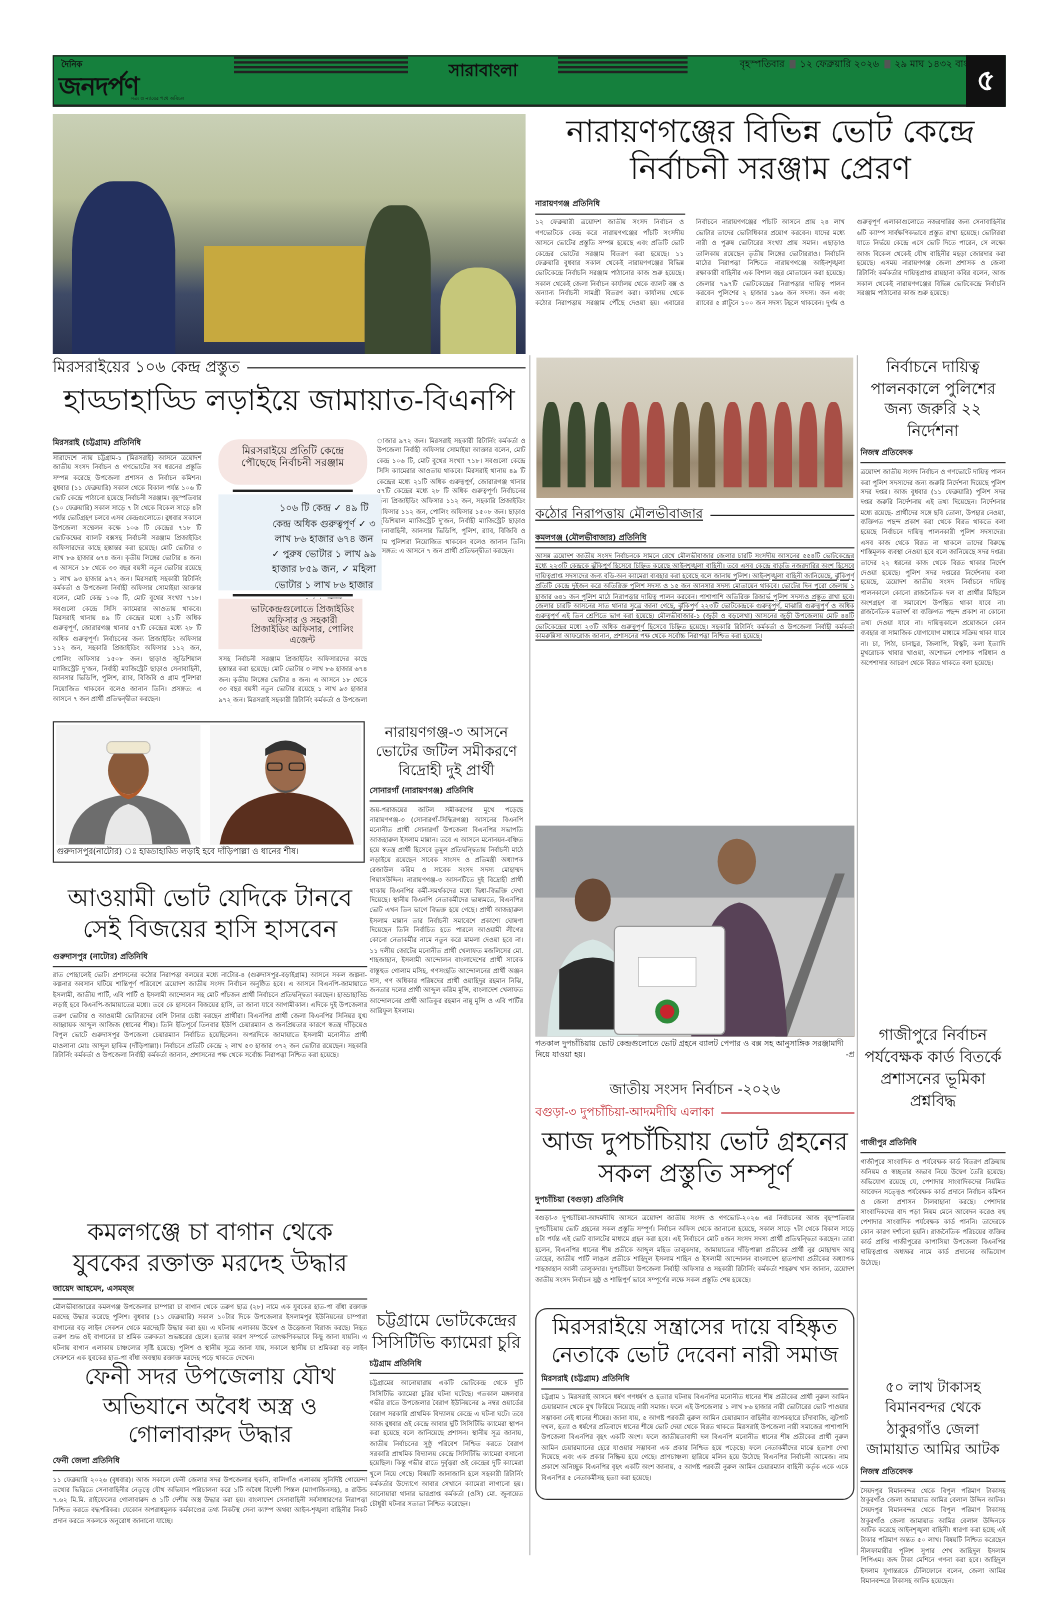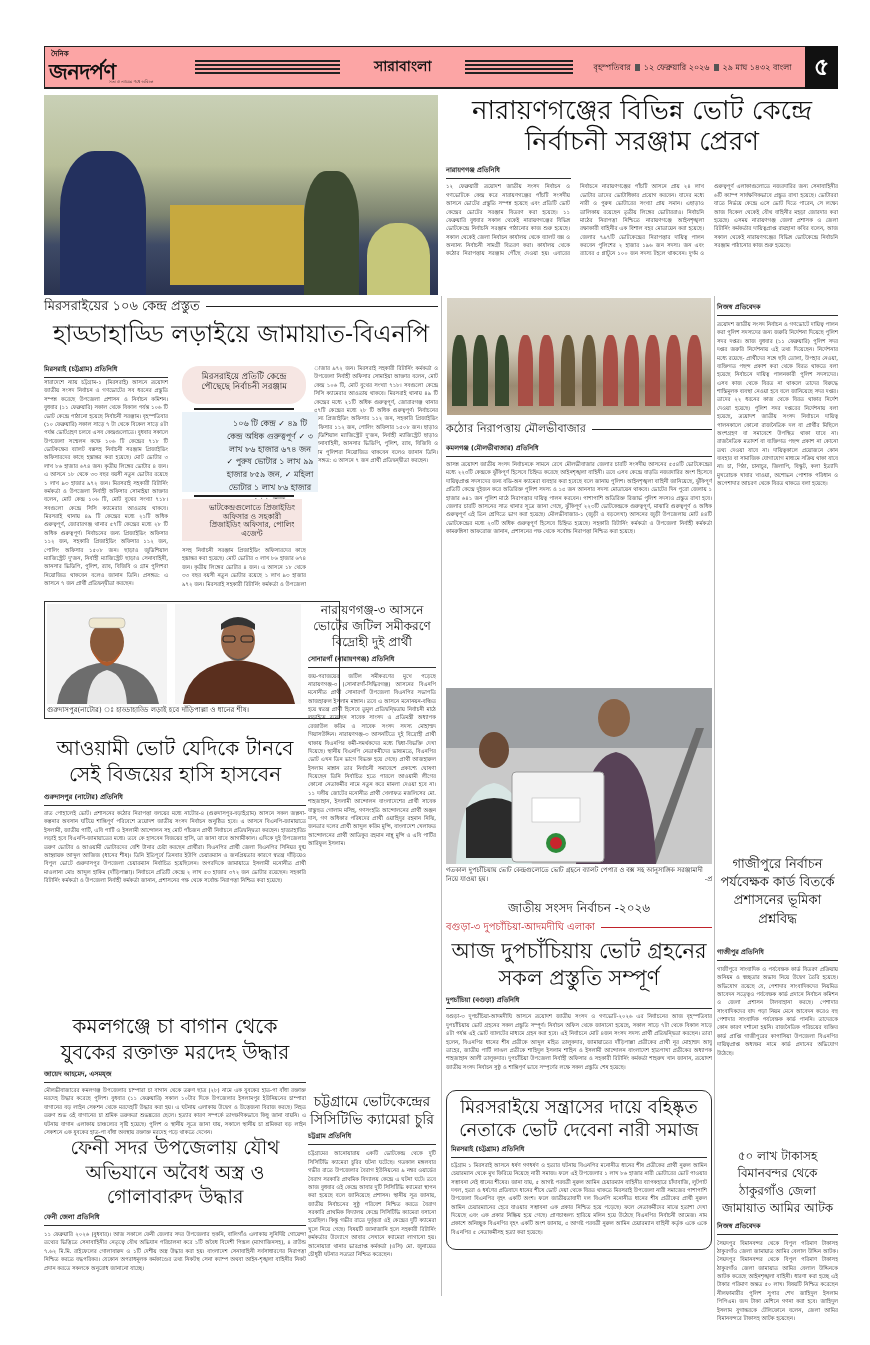--- a/index.html
+++ b/index.html
@@ -1,28 +1,28 @@
 <!DOCTYPE html>
 <html><head>
 <meta charset="utf-8">
 <style>
   * { box-sizing: border-box; margin: 0; padding: 0; }
   html, body { width: 870px; height: 1345px; background: #fff; overflow: hidden; }
   body { font-family: "DejaVu Sans", sans-serif; color: #111; position: relative; }
 
   
-  .masthead { position: absolute; left: 44px; top: 46px; width: 794px; height: 43px; border: 1.5px solid #222; border-bottom: 2px solid #222; display: flex; align-items: center; background: #fca5a5; }
+  .masthead { position: absolute; left: 44px; top: 46px; width: 794px; height: 43px; border: 1.5px solid #222; border-bottom: 2px solid #222; display: flex; align-items: flex-start; background: #15803d; }
   .logo { position: relative; width: 150px; height: 40px; padding-left: 6px; }
   .logo .daily { position: absolute; left: 6px; top: 1px; font-size: 7px; font-weight: bold; }
   .logo .name { position: absolute; left: 4px; top: 9px; font-size: 21px; font-weight: 900; letter-spacing: -0.5px; font-family: "DejaVu Serif", serif; }
   .logo .tagline { position: absolute; left: 64px; top: 32px; font-size: 4px; }
   .rules { height: 14px; flex: 0 0 auto; display: flex; flex-direction: column; justify-content: space-between; }
   .rules span { display: block; height: 1.5px; background: #222; }
   .section-name { font-size: 14px; font-weight: bold; margin: 0 34px; font-family: "DejaVu Serif", serif; }
-  .dateline { font-size: 8px; margin-left: 20px; display: flex; align-items: center; gap: 4px; }
+  .dateline { font-size: 8px; margin-left: 43px; display: flex; align-items: center; gap: 4px; }
   .dateline .sep { display: inline-block; width: 5px; height: 7px; background: #555; }
   .page-no { position: absolute; right: -1px; top: -1px; width: 33px; height: 43px; background: #111; color: #fff; font-size: 24px; font-weight: bold; display: flex; align-items: center; justify-content: center; font-family: "DejaVu Serif", serif; }
 
   
   .abs { position: absolute; }
   .photo { position: absolute; overflow: hidden; }
   .hl { font-family: "DejaVu Serif", serif; text-align: center; line-height: 1.15; color: #111; font-weight: normal; }
   .byline { font-size: 6.5px; font-weight: bold; border-bottom: 1px solid #333; padding-bottom: 2px; }
   .body-text { font-size: 5.4px; line-height: 1.55; text-align: justify; color: #222; }
   .kicker { font-family: "DejaVu Serif", serif; font-size: 13px; display: flex; align-items: center; gap: 6px; }
@@ -126,35 +126,36 @@
   <div class="p" style="left:27%;background:#a84f46;"></div>
   <div class="p" style="left:35%;background:#a84f46;"></div>
   <div class="p" style="left:43%;background:#6a5a3c;"></div>
   <div class="p" style="left:51%;background:#6a5a3c;"></div>
   <div class="p" style="left:59%;background:#a84f46;"></div>
   <div class="p" style="left:67%;background:#a84f46;"></div>
   <div class="p" style="left:75%;background:#a84f46;"></div>
   <div class="p" style="left:83%;background:#a84f46;"></div>
   <div class="p" style="left:91%;background:#a84f46;"></div>
 </div>
-<article class="abs" style="left:446px;top:420px;width:266px;height:170px;">
+<article class="abs" style="left:446px;top:420px;width:266px;height:170px;text-decoration:underline;">
   <div class="kicker" style="font-size:11px;">
     <span>কঠোর নিরাপত্তায় মৌলভীবাজার</span>
       <span class="line"></span>
   </div>
   <div class="byline" style="margin-top:4px;">কমলগঞ্জ (মৌলভীবাজার) প্রতিনিধি</div>
   <p class="body-text" style="margin-top:3px;height:74px;overflow:hidden;">আসন্ন ত্রয়োদশ জাতীয় সংসদ নির্বাচনকে সামনে রেখে মৌলভীবাজার জেলার চারটি সংসদীয় আসনের ৫৫৪টি ভোটকেন্দ্রের মধ্যে ২২৩টি কেন্দ্রকে ঝুঁকিপূর্ণ হিসেবে চিহ্নিত করেছে আইনশৃঙ্খলা বাহিনী। তবে এসব কেন্দ্রে বাড়তি নজরদারির অংশ হিসেবে দায়িত্বপ্রাপ্ত সদস্যদের জন্য বডি-অন ক্যামেরা ব্যবহার করা হবেছে বলে জানায় পুলিশ। আইনশৃঙ্খলা বাহিনী জানিয়েছে, ঝুঁকিপূর্ণ প্রতিটি কেন্দ্রে দুইজন করে অতিরিক্ত পুলিশ সদস্য ও ১৫ জন আনসার সদস্য মোতায়েন থাকবে। ভোটের দিন পুরো জেলায় ১ হাজার ৬৪১ জন পুলিশ মাঠে নিরাপত্তার দায়িত্ব পালন করবেন। পাশাপাশি অতিরিক্ত রিজার্ভ পুলিশ সদস্যও প্রস্তুত রাখা হবে। জেলার চারটি আসনের সাত থানার সূত্রে জানা গেছে, ঝুঁকিপূর্ণ ২২৩টি ভোটকেন্দ্রকে গুরুত্বপূর্ণ, মাঝারি গুরুত্বপূর্ণ ও অধিক গুরুত্বপূর্ণ এই তিন শ্রেণিতে ভাগ করা হয়েছে। মৌলভীবাজার-১ (জুড়ী ও বড়লেখা) আসনের জুড়ী উপজেলায় মোট ৪৪টি ভোটকেন্দ্রের মধ্যে ২৩টি অধিক গুরুত্বপূর্ণ হিসেবে চিহ্নিত হয়েছে। সহকারি রিটার্নিং কর্মকর্তা ও উপজেলা নির্বাহী কর্মকর্তা কামরুন্নিসা আফরোজ জানান, প্রশাসনের পক্ষ থেকে সর্বোচ্চ নিরাপত্তা নিশ্চিত করা হয়েছে।</p>
 </article>
 
 <article class="abs" style="left:717px;top:298px;width:121px;height:520px;">
+  <h2 class="hl" style="font-size:13px;line-height:1.35;">নির্বাচনে দায়িত্ব পালনকালে পুলিশের জন্য জরুরি ২২ নির্দেশনা</h2>
   <div class="byline" style="margin-top:4px;">নিজস্ব প্রতিবেদক</div>
   <p class="body-text" style="margin-top:4px;height:440px;overflow:hidden;">ত্রয়োদশ জাতীয় সংসদ নির্বাচন ও গণভোটে দায়িত্ব পালন করা পুলিশ সদস্যদের জন্য জরুরি নির্দেশনা দিয়েছে পুলিশ সদর দপ্তর। আজ বুধবার (১১ ফেব্রুয়ারি) পুলিশ সদর দপ্তর জরুরি নির্দেশনায় এই তথ্য দিয়েছেন। নির্দেশনার মধ্যে রয়েছে- প্রার্থীদের সঙ্গে ছবি তোলা, উপহার নেওয়া, ব্যক্তিগত পছন্দ প্রকাশ করা থেকে বিরত থাকতে বলা হয়েছে নির্বাচনে দায়িত্ব পালনকারী পুলিশ সদস্যদের। এসব কাজ থেকে বিরত না থাকলে তাদের বিরুদ্ধে শাস্তিমূলক ব্যবস্থা নেওয়া হবে বলে জানিয়েছে সদর দপ্তর। তাদের ২২ ধরনের কাজ থেকে বিরত থাকার নির্দেশ দেওয়া হয়েছে। পুলিশ সদর দপ্তরের নির্দেশনায় বলা হয়েছে, ত্রয়োদশ জাতীয় সংসদ নির্বাচনে দায়িত্ব পালনকালে কোনো রাজনৈতিক দল বা প্রার্থীর মিছিলে অংশগ্রহণ বা সমাবেশে উপস্থিত থাকা যাবে না। রাজনৈতিক মতাদর্শ বা ব্যক্তিগত পছন্দ প্রকাশ না কোনো তথ্য দেওয়া যাবে না। দায়িত্বকালে প্রয়োজনে কোন ব্যবহার বা সামাজিক যোগাযোগ মাধ্যমে সক্রিয় থাকা যাবে না। চা, পিঠা, চানাচুর, জিলাপি, বিস্কুট, কলা ইত্যাদি মুখরোচক খাবার খাওয়া, অশোভন পোশাক পরিধান ও অপেশাদার আচরণ থেকে বিরত থাকতে বলা হয়েছে।</p>
 </article>
 
-<figure class="abs boxed" style="left:44px;top:601px;width:296px;height:118px;">
+<figure class="abs boxed" style="left:44px;top:601px;width:260px;height:118px;">
   <div class="photo ph-portrait-a" style="left:2px;top:2px;width:120px;height:100px;">
     <svg width="120" height="100" viewBox="0 0 120 100">
       <rect x="0" y="0" width="120" height="100" fill="#f3f3f3"></rect>
       <path d="M10 100 Q15 62 60 58 Q105 62 112 100 Z" fill="#6d6d6d"></path>
       <path d="M40 100 Q42 70 60 66 Q78 70 80 100 Z" fill="#e8e8e8"></path>
       <ellipse cx="60" cy="38" rx="17" ry="20" fill="#8a5a3a"></ellipse>
       <path d="M44 44 Q60 72 76 44 Q70 60 60 62 Q50 60 44 44Z" fill="#b05a2a"></path>
       <rect x="42" y="14" width="36" height="10" rx="4" fill="#efe8d0" stroke="#999" stroke-width="0.5"></rect>
     </svg>
   </div>

